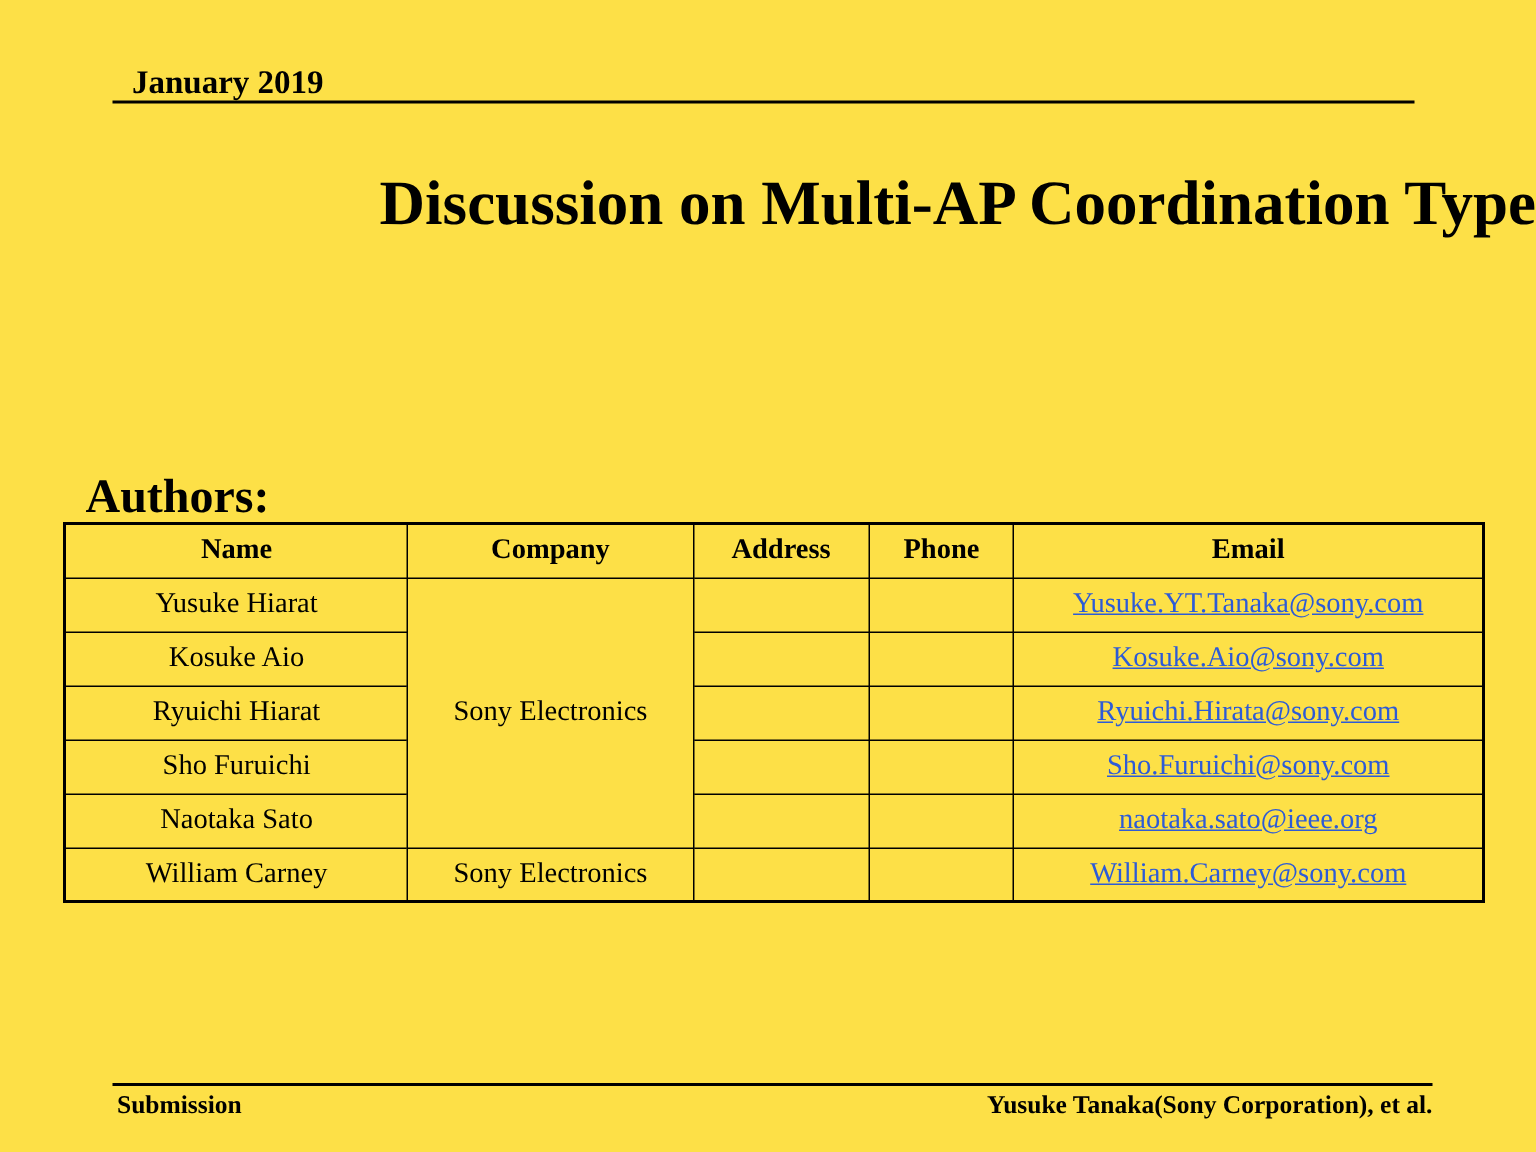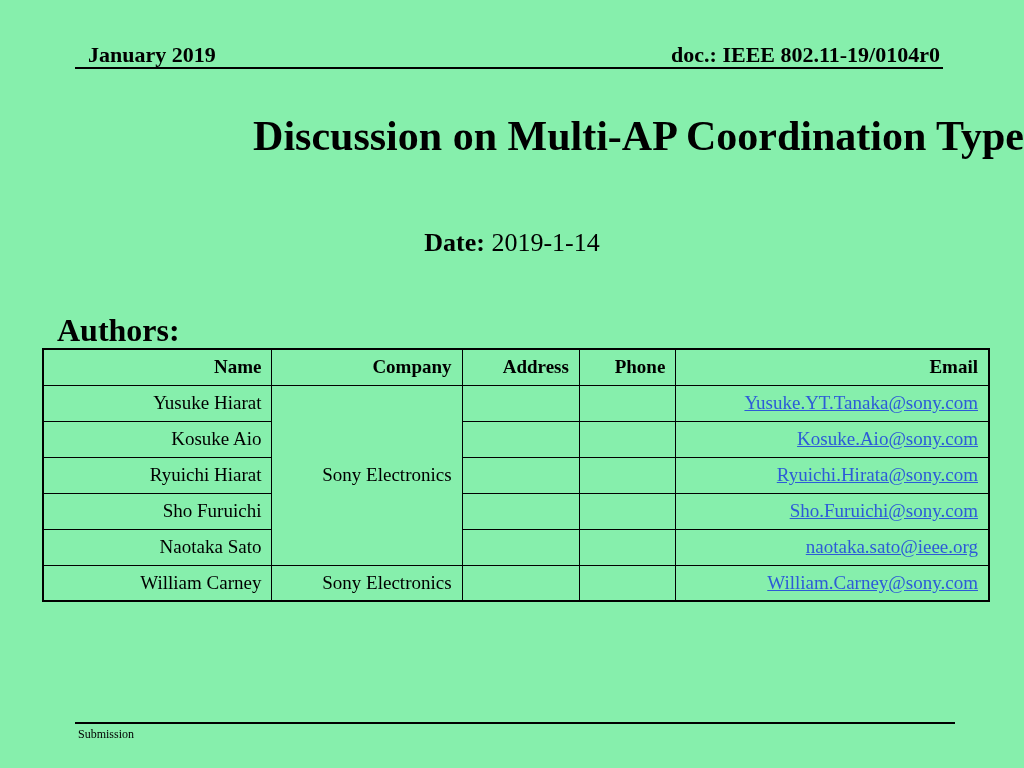--- a/index.html
+++ b/index.html
@@ -1,21 +1,21 @@
 <!DOCTYPE html>
 <html style="--link: #2D5BD7;"><head>
 <meta charset="utf-8">
 <style>
   * { margin: 0; padding: 0; box-sizing: border-box; }
   html, body { background: #888; }
   .slide {
     position: relative;
     width: 1024px;
     height: 768px;
-    background: #86efac;
+    background: #fde047;
     font-family: "Liberation Serif", "DejaVu Serif", serif;
     color: #000000;
     overflow: hidden;
     margin: 0 auto;
   }
   
   .hdr-left {
     position: absolute; left: 88px; top: 42px;
     font-size: 22px; font-weight: bold;
   }
@@ -52,64 +52,59 @@
     width: 100%;
     border-collapse: collapse;
     border: 2px solid #000;
     table-layout: fixed;
     font-size: 19px;
   }
   table.authors th, table.authors td {
     border: 1px solid #000;
     height: 36px;
     padding: 0 10px;
-    text-align: right;
+    text-align: center;
     vertical-align: middle;
     overflow: hidden;
     white-space: nowrap;
   }
   table.authors th { font-weight: bold; }
   table.authors a {
     color: var(--link, #2D5BD7);
     text-decoration: underline;
   }
   
   .ftr-rule {
     position: absolute; left: 75px; top: 722px; width: 880px; height: 0;
     border-top: 2px solid #000;
   }
   .ftr-left {
     position: absolute; left: 78px; top: 727px;
-    font-size: 12px; font-weight: normal;
+    font-size: 17px; font-weight: bold;
   }
   .ftr-center {
     position: absolute; left: 515px; top: 727px; transform: translateX(-50%);
     font-size: 17px;
     margin-top: 48px;
   }
   .ftr-right {
     position: absolute; right: 69px; top: 727px;
     font-size: 17px; font-weight: bold;
   }
 </style>
 </head>
 <body>
 
 <div class="slide">
 
   <div class="hdr-left">January 2019</div>
-  <div class="hdr-right">doc.: IEEE 802.11-19/0104r0</div>
   <div class="hdr-rule"></div>
 
   <div class="title">Discussion on Multi-AP Coordination Type</div>
 
-  <div class="dateline">
-    <span class="lbl">Date:</span>
-    <span>2019-1-14</span>
-  </div>
 
   <div class="authors-heading">Authors:</div>
 
   <div class="tbl-wrap">
     <table class="authors">
       <colgroup>
           <col style="width: 24.2%;">
           <col style="width: 20.1%;">
           <col style="width: 12.4%;">
           <col style="width: 10.2%;">
@@ -163,14 +158,15 @@
             <td></td>
             <td><a href="#">William.Carney@sony.com</a></td>
           </tr>
         </tbody>
     </table>
   </div>
 
   <div class="ftr-rule"></div>
   <div class="ftr-left">Submission</div>
   <div class="ftr-center">Slide 1</div>
+  <div class="ftr-right">Yusuke Tanaka(Sony Corporation), et al.</div>
 
 </div>
 
 </body></html>

